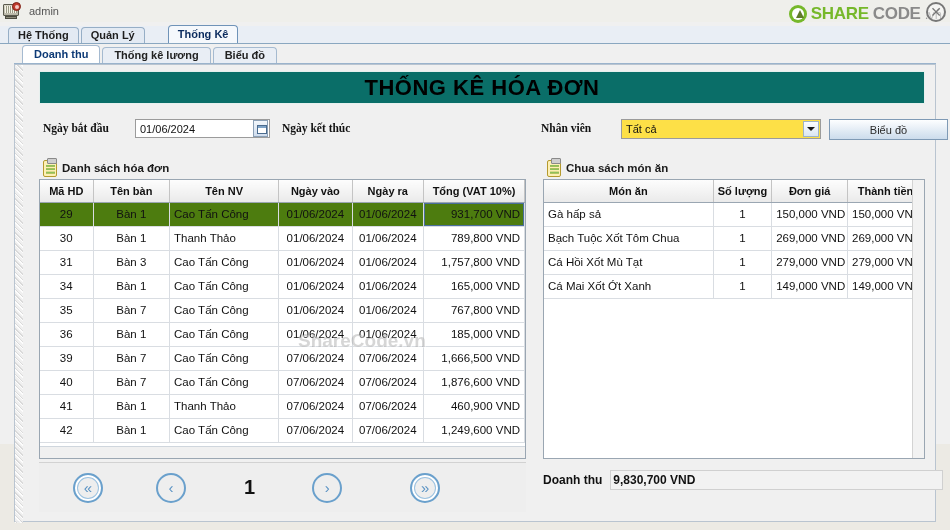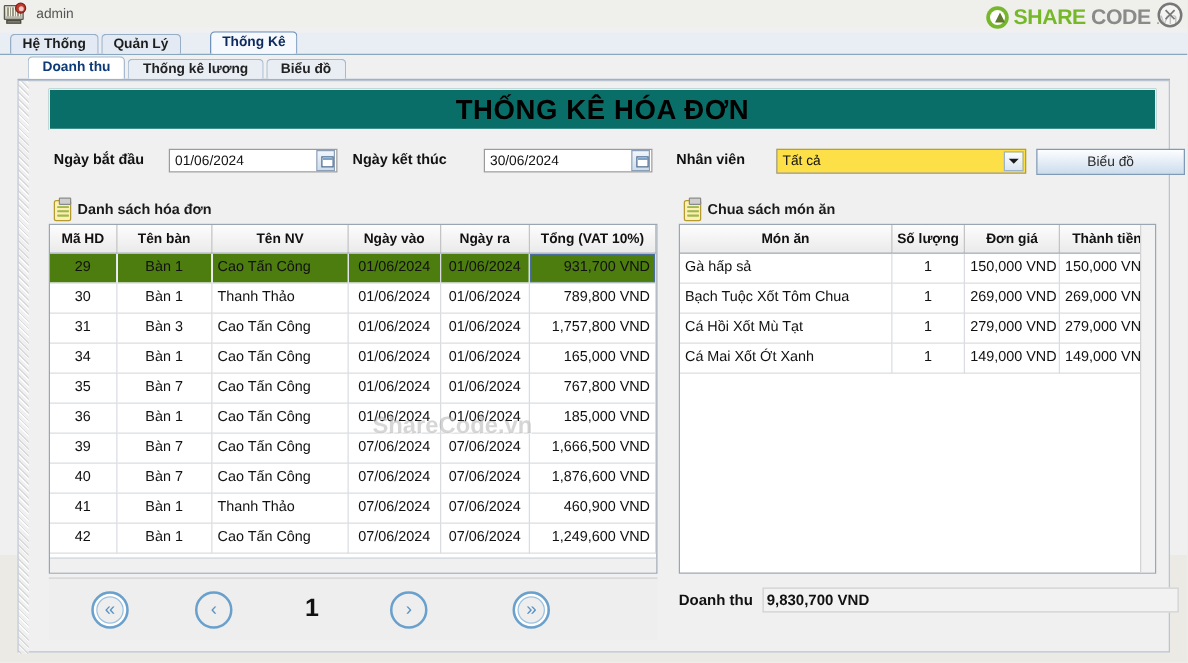--- a/index.html
+++ b/index.html
@@ -133,21 +133,21 @@
     display:flex; align-items:center; justify-content:center;
   }
   .banner span{
     color:#000; font-size:22px; font-weight:bold; letter-spacing:.5px;
   }
 
   
   .filters{
     position:absolute; left:24px; top:50px; width:886px; height:32px;
   }
-  .lbl{ font-weight:bold; font-size:11.5px; color:#111; }
+  .lbl{ font-weight:bold; font-size:11.5px; color:#111;font-family:Liberation Serif, serif; }
   .fld{
     background:#fff; border:1px solid #9b9b9b; height:19px;
     display:flex; align-items:center; padding:0 0 0 4px; font-size:11px;
   }
   .calbtn{
     width:15px; height:17px; margin-left:auto; margin-right:1px;
     background:linear-gradient(#f1f6fb,#cfdced);
     border:1px solid #8ba0b6; position:relative;
   }
   .calbtn::after{
@@ -308,24 +308,20 @@
     </div>
 
     <div class="filters">
       <div class="lbl" style="position:absolute;left:4px;top:7px;">Ngày bắt đầu</div>
       <div class="fld" style="position:absolute;left:96px;top:4px;width:135px;">
         <span>01/06/2024</span>
         <span class="calbtn"></span>
       </div>
 
       <div class="lbl" style="position:absolute;left:243px;top:7px;">Ngày kết thúc</div>
-      <div class="fld" style="position:absolute;left:348px;top:4px;width:135px;">
-        <span>30/06/2024</span>
-        <span class="calbtn"></span>
-      </div>
 
       <div class="lbl" style="position:absolute;left:502px;top:7px;">Nhân viên</div>
       <div class="combo" style="position:absolute;left:582px;top:4px;width:200px;">
         <span>Tất cả</span>
         <span class="arrow">
             <i></i>
           </span>
       </div>
 
       <div class="btn" style="position:absolute;left:790px;top:4px;width:119px;">Biểu đồ</div>

